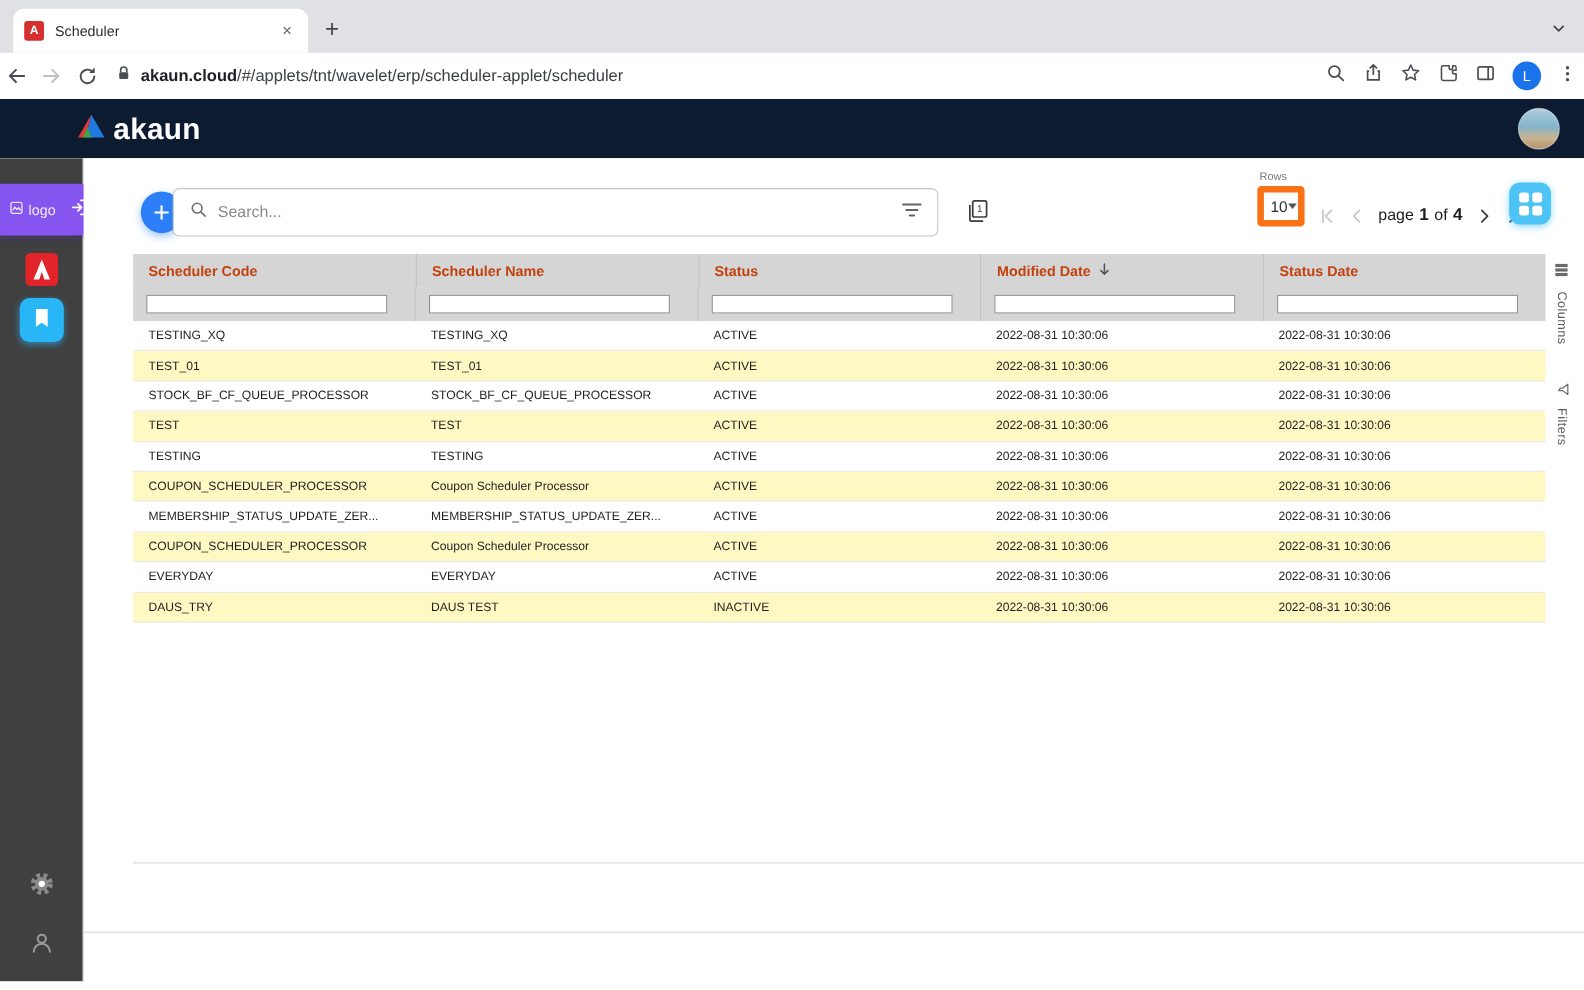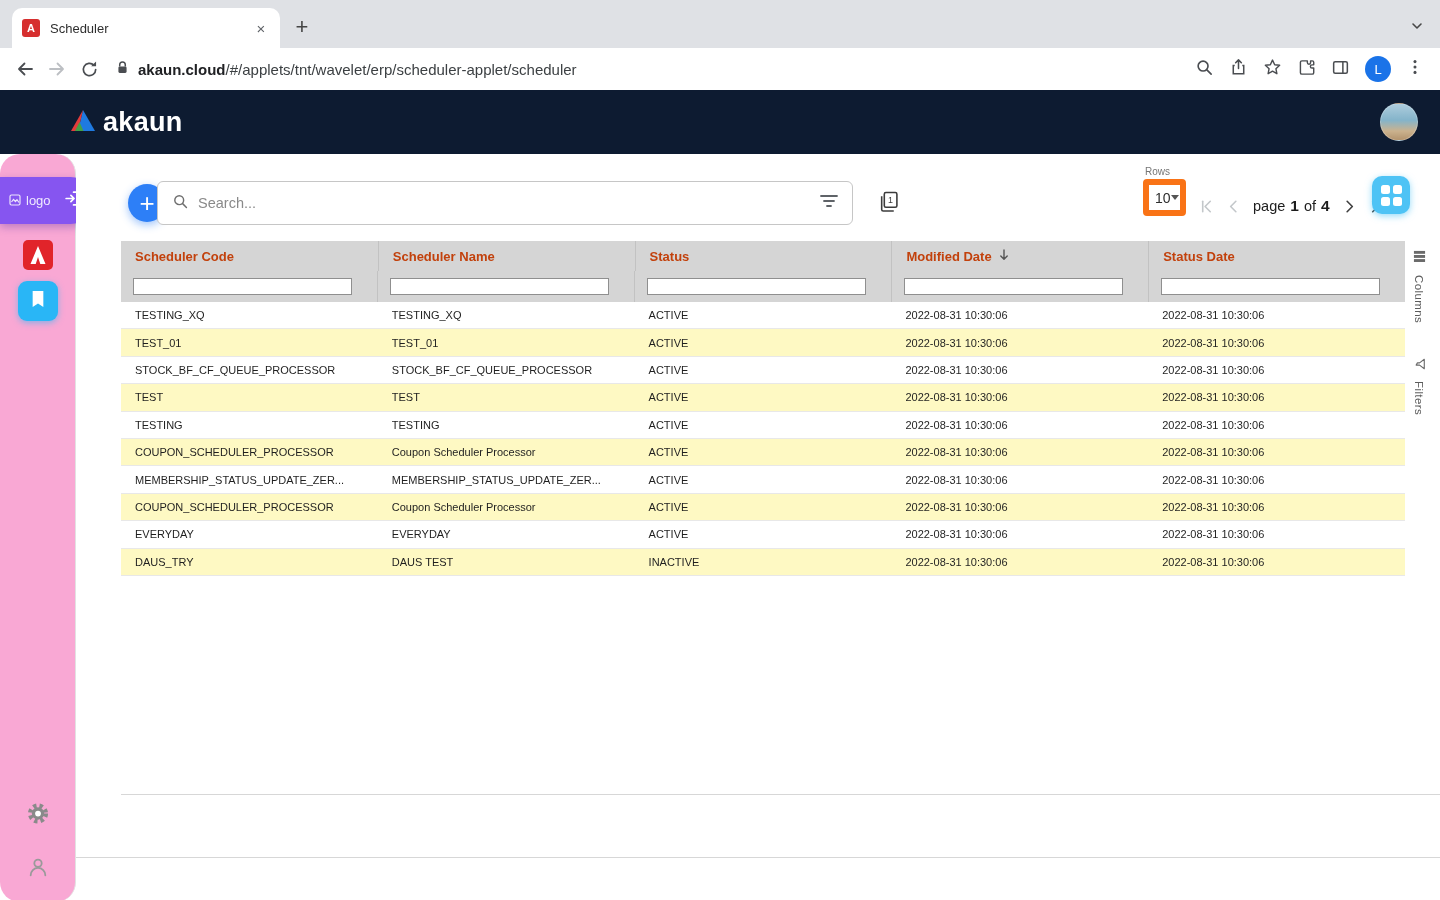--- a/index.html
+++ b/index.html
@@ -12,41 +12,41 @@
          margin-left:12px; display:flex; align-items:center; padding:0 10px; gap:10px; }
   .favicon { width:18px; height:18px; border-radius:3px; background:#d62f2f; color:#fff;
              font-size:11px; font-weight:bold; display:flex; align-items:center; justify-content:center; }
   .tab-title { font-size:13px; color:#2e2e2e; flex:1; white-space:nowrap; overflow:hidden; }
   .tab-close { font-size:15px; color:#5f6368; width:18px; height:18px; display:flex;
                align-items:center; justify-content:center; border-radius:50%; cursor:default; }
   .new-tab { width:32px; height:32px; margin:0 0 5px 6px; display:flex; align-items:center;
              justify-content:center; font-size:22px; color:#454545; }
   .tabs-chevron { position:absolute; right:16px; top:19px; }
 
-  .addr-bar { height:42px; background:#fff; display:flex; align-items:center; padding:0 10px; gap:2px; }
+  .addr-bar { height:42px; background:#fff; display:flex; align-items:center; padding:0 0; gap:2px; }
   .nav-icon { width:30px; height:30px; display:flex; align-items:center; justify-content:center; border-radius:50%; }
   .url-area { flex:1; display:flex; align-items:center; gap:9px; padding-left:10px; }
   .url { font-size:15px; color:#202124; white-space:nowrap; }
   .url .dom { font-weight:600; color:#202124; }
   .url .path { font-weight:400; color:#3c4043; }
   .addr-right { display:flex; align-items:center; gap:15px; margin:0 6px 0 12px; }
   .chrome-avatar { width:26px; height:26px; border-radius:50%; background:#1a73e8; color:#fff;
                    font-size:13px; display:flex; align-items:center; justify-content:center; }
 
   
-  .app-header { height:64px; background:#0d1b31; display:flex; align-items:center; padding:0 22px 0 70px; }
+  .app-header { height:54px; background:#0d1b31; display:flex; align-items:center; padding:0 22px 0 70px; }
   .brand { display:flex; align-items:center; gap:7px; }
   .brand-text { color:#fff; font-size:27px; font-weight:700; letter-spacing:.3px; }
   .profile { margin-left:auto; width:38px; height:38px; border-radius:50%;
              background:linear-gradient(180deg,#aecddd 0%,#84b4ca 45%,#cbb28e 75%,#b3946e 100%);
              border:1px solid rgba(255,255,255,.25); }
 
   
   .app-body { display:flex; height:748px; position:relative; background:#fff; }
-  .side-nav { width:76px; min-width:76px; border-right:1px solid #e2e2e2; position:relative; background:#f9a8d4;border-radius:20px; }
+  .side-nav { width:76px; min-width:76px; border-right:1px solid #e2e2e2; position:relative; background:#404040; }
   .logo-pill { position:absolute; top:23px; left:0; width:94px; height:47px; background:#8655f0;
                border-radius:0 26px 26px 0; box-shadow:0 3px 8px rgba(70,40,160,.35);
                display:flex; align-items:center; padding:0 13px 0 9px; gap:5px; color:#fff; }
   .logo-alt { font-size:13px; color:#efeaff; flex:1; }
   .pdf-wrap { position:absolute; top:86px; left:50%; transform:translateX(-50%); }
   .book-btn { position:absolute; top:127px; left:18px; width:40px; height:40px; border-radius:9px;
               background:#29b6f6; box-shadow:0 2px 6px rgba(41,182,246,.55);
               display:flex; align-items:center; justify-content:center; }
   .gear-btn { position:absolute; top:648px; left:50%; transform:translateX(-50%); }
   .person-btn { position:absolute; top:702px; left:50%; transform:translateX(-50%); }

